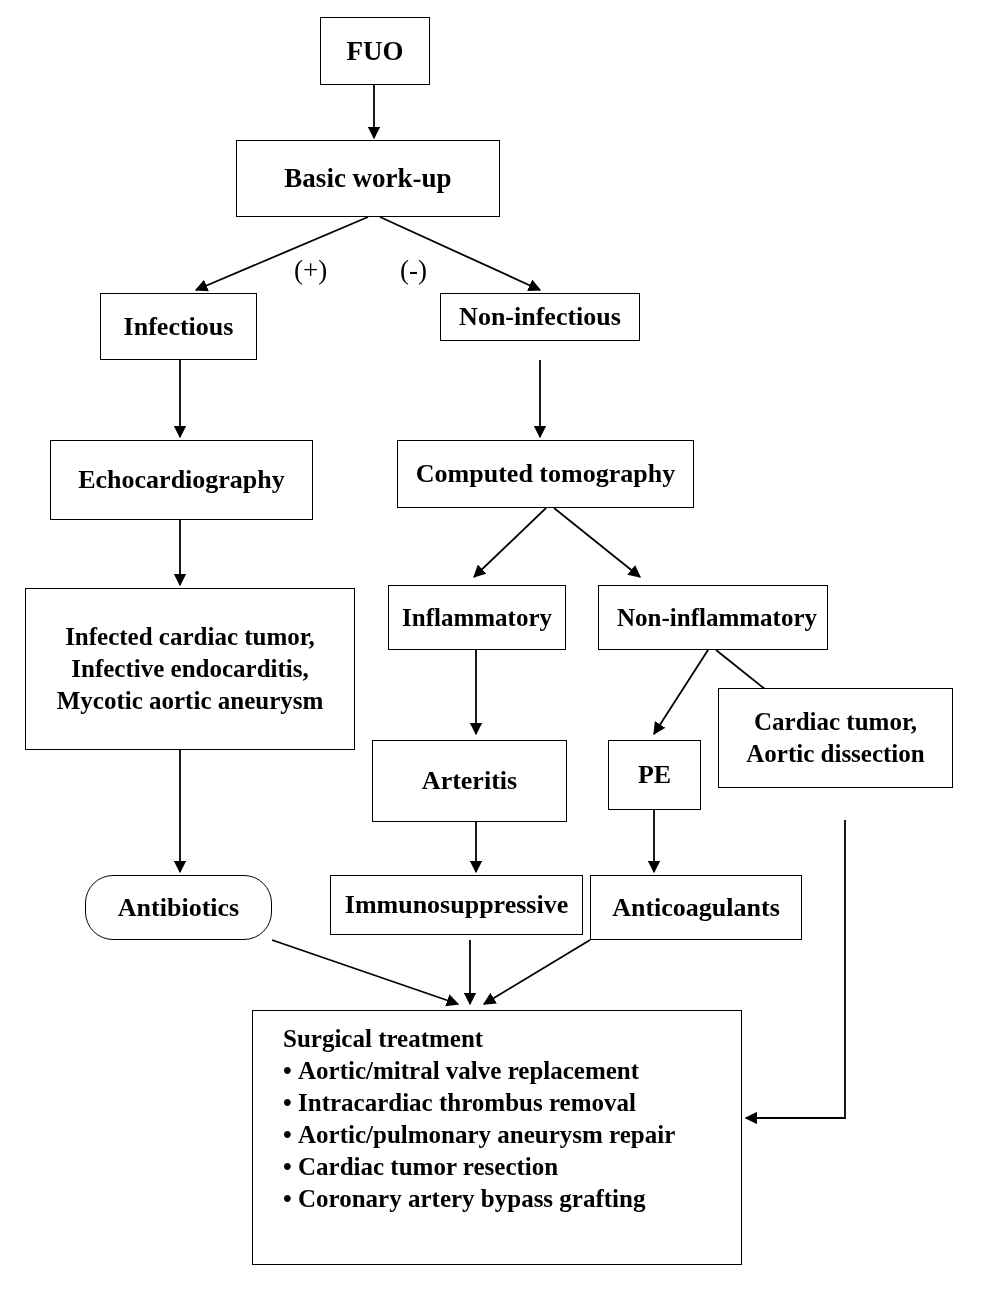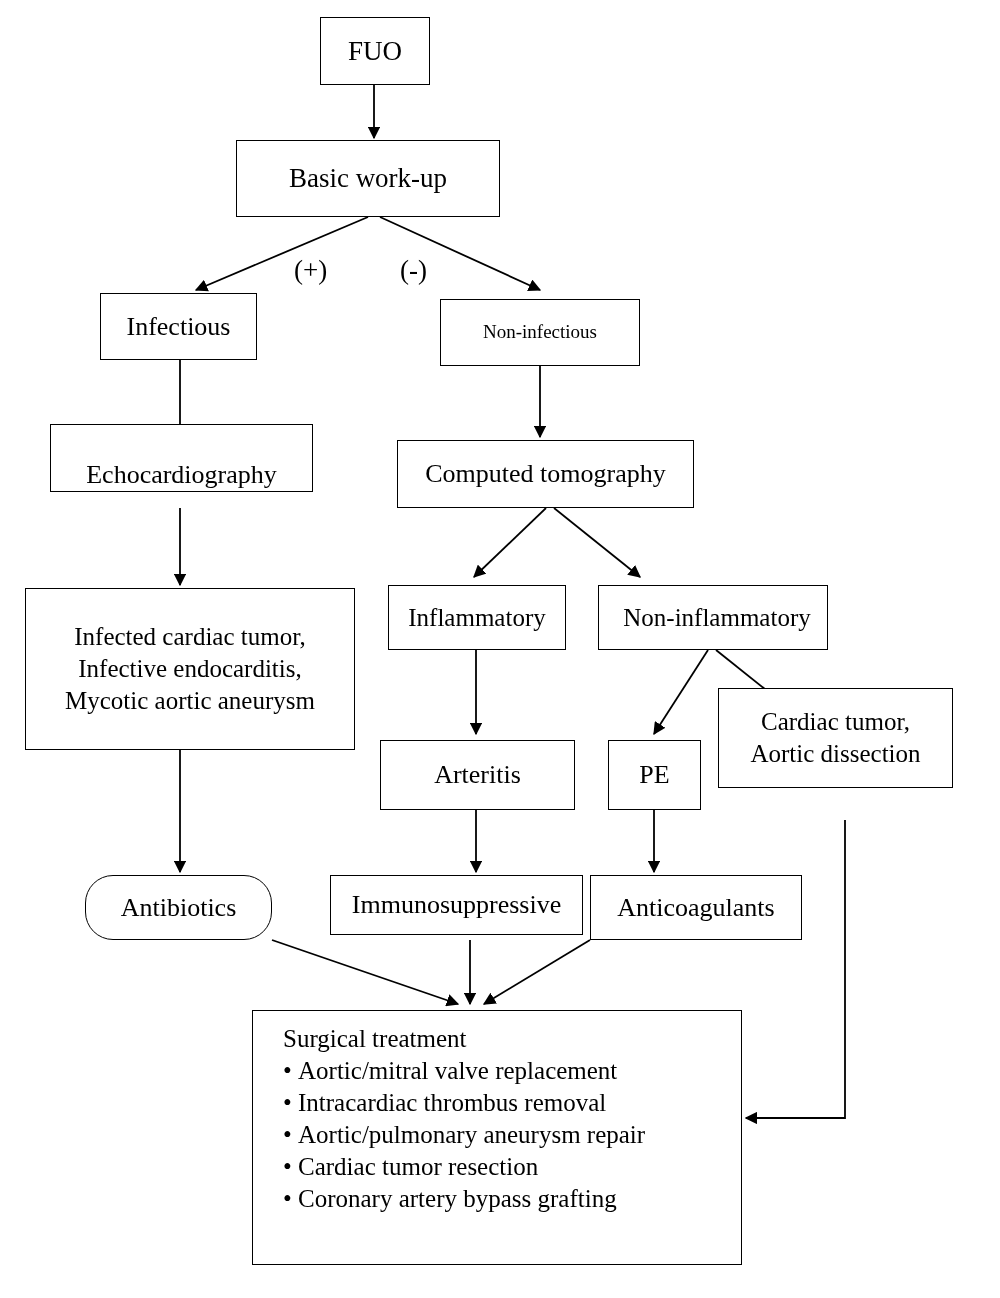--- a/index.html
+++ b/index.html
@@ -25,20 +25,21 @@
     align-items: center;
     justify-content: center;
     text-align: center;
     line-height: 1.28;
     z-index: 2;
   }
   .node .lines {
     width: 100%;
     padding: 0 6px;
     box-sizing: border-box;
+    font-weight: bold;
   }
   .node.left-align {
     justify-content: flex-start;
     align-items: flex-start;
     text-align: left;
     padding-left: 16px;
   }
   .node.left-align .lines {
     padding: 12px 10px 10px 14px;
   }
@@ -107,27 +108,27 @@
 
   <div class="edge-label" style="left:294px; top:255px; font-size:27px;">(+)</div>
   <div class="edge-label" style="left:400px; top:255px; font-size:27px;">(-)</div>
 
   <div class="node" style="left:100px; top:293px; width:157px; height:67px; font-size:26px;">
     <span class="lines">
         <span class="ln">Infectious</span>
       </span>
   </div>
 
-  <div class="node" style="left:440px; top:299px; width:200px; height:67px; font-size:19px;">
+  <div class="node" style="left:440px; top:293px; width:200px; height:48px; font-size:26px;">
     <span class="lines">
         <span class="ln">Non-infectious</span>
       </span>
   </div>
 
-  <div class="node" style="left:50px; top:424px; width:263px; height:68px; font-size:26px;align-items:flex-end;">
+  <div class="node" style="left:50px; top:440px; width:263px; height:80px; font-size:26px;">
     <span class="lines">
         <span class="ln">Echocardiography</span>
       </span>
   </div>
 
   <div class="node" style="left:397px; top:440px; width:297px; height:68px; font-size:26px;">
     <span class="lines">
         <span class="ln">Computed tomography</span>
       </span>
   </div>
@@ -145,21 +146,21 @@
         <span class="ln">Inflammatory</span>
       </span>
   </div>
 
   <div class="node" style="left:598px; top:585px; width:230px; height:65px; font-size:25px;padding-left:8px;">
     <span class="lines">
         <span class="ln">Non-inflammatory</span>
       </span>
   </div>
 
-  <div class="node" style="left:380px; top:740px; width:195px; height:70px; font-size:26px;align-items:center;">
+  <div class="node" style="left:372px; top:740px; width:195px; height:82px; font-size:26px;align-items:center;">
     <span class="lines">
         <span class="ln">Arteritis</span>
       </span>
   </div>
 
   <div class="node" style="left:608px; top:740px; width:93px; height:70px; font-size:26px;justify-content:center;">
     <span class="lines">
         <span class="ln">PE</span>
       </span>
   </div>

